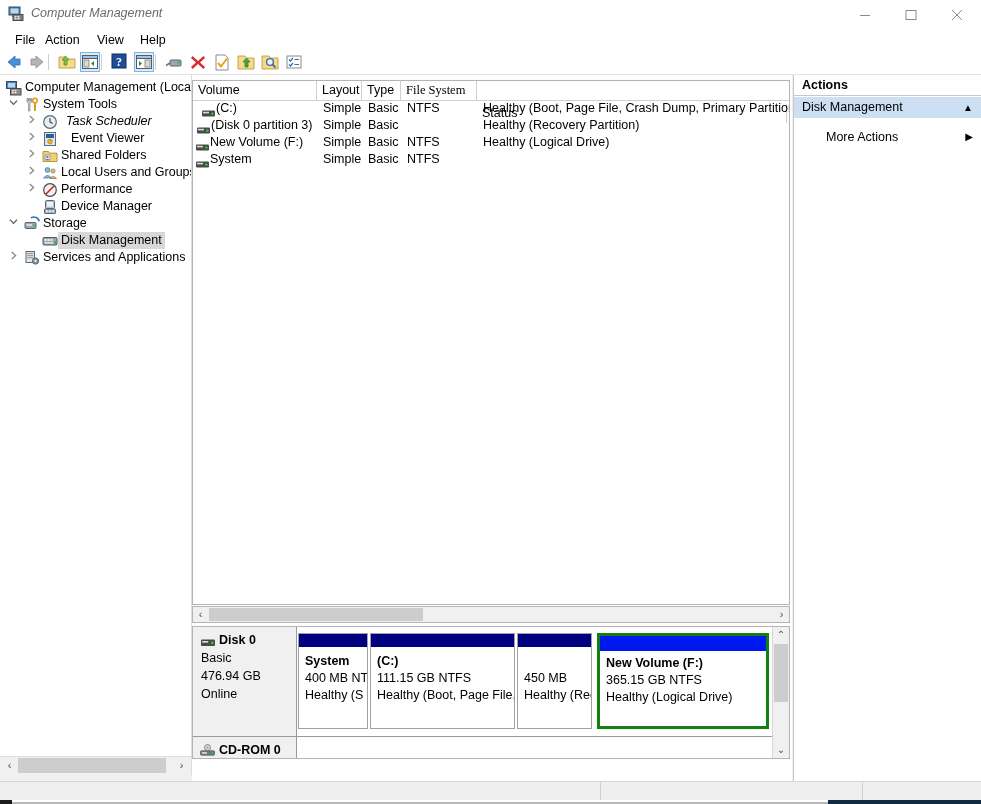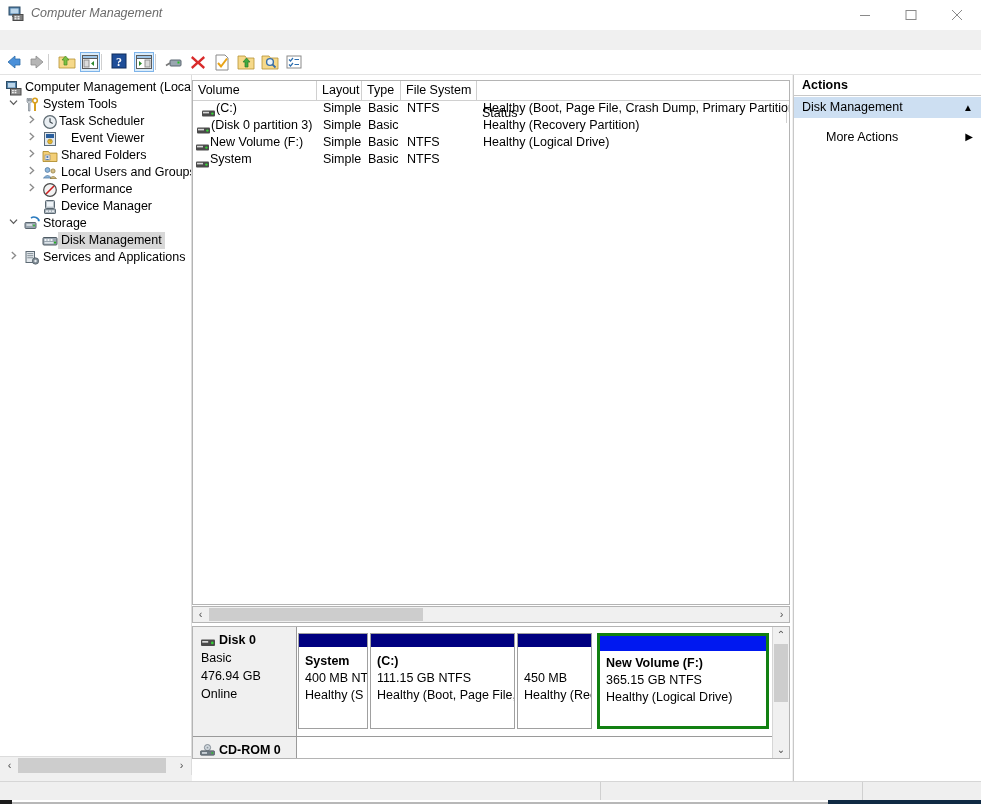--- a/index.html
+++ b/index.html
@@ -278,20 +278,26 @@
         </svg>
     </div>
     <div class="wbtn" id="btn-close">
       <svg width="12" height="12" viewBox="0 0 12 12">
         <line x1="1" y1="1" x2="11" y2="11" stroke="#8a8a8a" stroke-width="1"></line>
         <line x1="11" y1="1" x2="1" y2="11" stroke="#8a8a8a" stroke-width="1"></line>
       </svg>
     </div>
   </div>
 
+  <div class="menubar">
+    <div class="menuitem" style="left:8px">File</div>
+    <div class="menuitem" style="left:38px">Action</div>
+    <div class="menuitem" style="left:90px">View</div>
+    <div class="menuitem" style="left:133px">Help</div>
+  </div>
 
   <div class="toolbar">
     <div class="tsep" style="left:48px"></div>
     <div class="tsep" style="left:101px"></div>
     <div class="tsep" style="left:155px"></div>
 
     <div class="tbtn" style="left:4px">
       <svg width="20" height="20" viewBox="0 0 20 20">
         <path d="M11 4 L4 10 L11 16 L11 13 L16 13 L16 7 L11 7 Z" fill="#4a90d9" stroke="#2d6ca8" stroke-width="0.8"></path>
       </svg>
@@ -398,21 +404,21 @@
           <span class="tlabel" style="left: 43px;">System Tools</span>
         </div>
         <div class="trow">
           <span class="chev" style="left: 24px;"><svg width="9" height="9" viewBox="0 0 9 9">
               <path d="M2.8 1 L6.6 4.5 L2.8 8" fill="none" stroke="#8a8a8a" stroke-width="1.3"></path>
             </svg></span>
           <span class="ticon" style="left: 42px;"><svg width="16" height="16" viewBox="0 0 16 16">
               <circle cx="8" cy="8" r="6.3" fill="#e9eef2" stroke="#5e6a72" stroke-width="1.2"></circle>
               <path d="M8 4.3 L8 8 L10.7 9.5" stroke="#3c464d" stroke-width="1.2" fill="none"></path>
             </svg></span>
-          <span class="tlabel" style="left: 59px;">Task Scheduler</span>
+          <span class="tlabel" style="left: 66px; font-style: italic;">Task Scheduler</span>
         </div>
         <div class="trow">
           <span class="chev" style="left: 24px;"><svg width="9" height="9" viewBox="0 0 9 9">
               <path d="M2.8 1 L6.6 4.5 L2.8 8" fill="none" stroke="#8a8a8a" stroke-width="1.3"></path>
             </svg></span>
           <span class="ticon" style="left: 42px;"><svg width="16" height="16" viewBox="0 0 16 16">
               <rect x="2.5" y="1.5" width="11" height="13" fill="#dfe7ee" stroke="#5b6b79"></rect>
               <rect x="4" y="3" width="8" height="4" fill="#2a5f9e"></rect>
               <circle cx="8" cy="10.5" r="2.3" fill="#f0c030" stroke="#a07a12" stroke-width="0.7"></circle>
               <text x="8" y="12" font-size="4" text-anchor="middle" fill="#5a4200" font-family="Liberation Sans, sans-serif">!</text>
@@ -511,21 +517,21 @@
     <div class="arrR">›</div>
   </div>
 
   <div class="centerpane">
 
     <div class="vol-wrap">
       <div class="vol-head" id="vol-head">
           <div class="vhcell" style="left: 0px; width: 124px;"><span>Volume</span></div>
           <div class="vhcell" style="left: 124px; width: 45px;"><span>Layout</span></div>
           <div class="vhcell" style="left: 169px; width: 39px;"><span>Type</span></div>
-          <div class="vhcell" style="left: 208px; width: 76px;"><span>File System</span></div>
+          <div class="vhcell" style="left: 208px; width: 76px; font-family: Liberation Serif, serif;"><span>File System</span></div>
           <div class="vhcell" style="left: 284px; width: 310px; margin-top: 23px;"><span>Status</span></div>
         </div>
       <div class="vol-rows" id="vol-rows">
           <div class="vrow">
             <span class="volicon" style="left: 9px;"><svg width="13" height="7" viewBox="0 0 13 7">
                 <rect x="0" y="0.5" width="13" height="6" rx="1" fill="#4a4a4a"></rect>
                 <rect x="1" y="1.8" width="6" height="1.6" fill="#d8d8d8"></rect>
                 <circle cx="10.4" cy="3.6" r="1.2" fill="#34d334"></circle>
               </svg></span>
             <span class="vcell" style="left: 23px;">(C:)</span>

